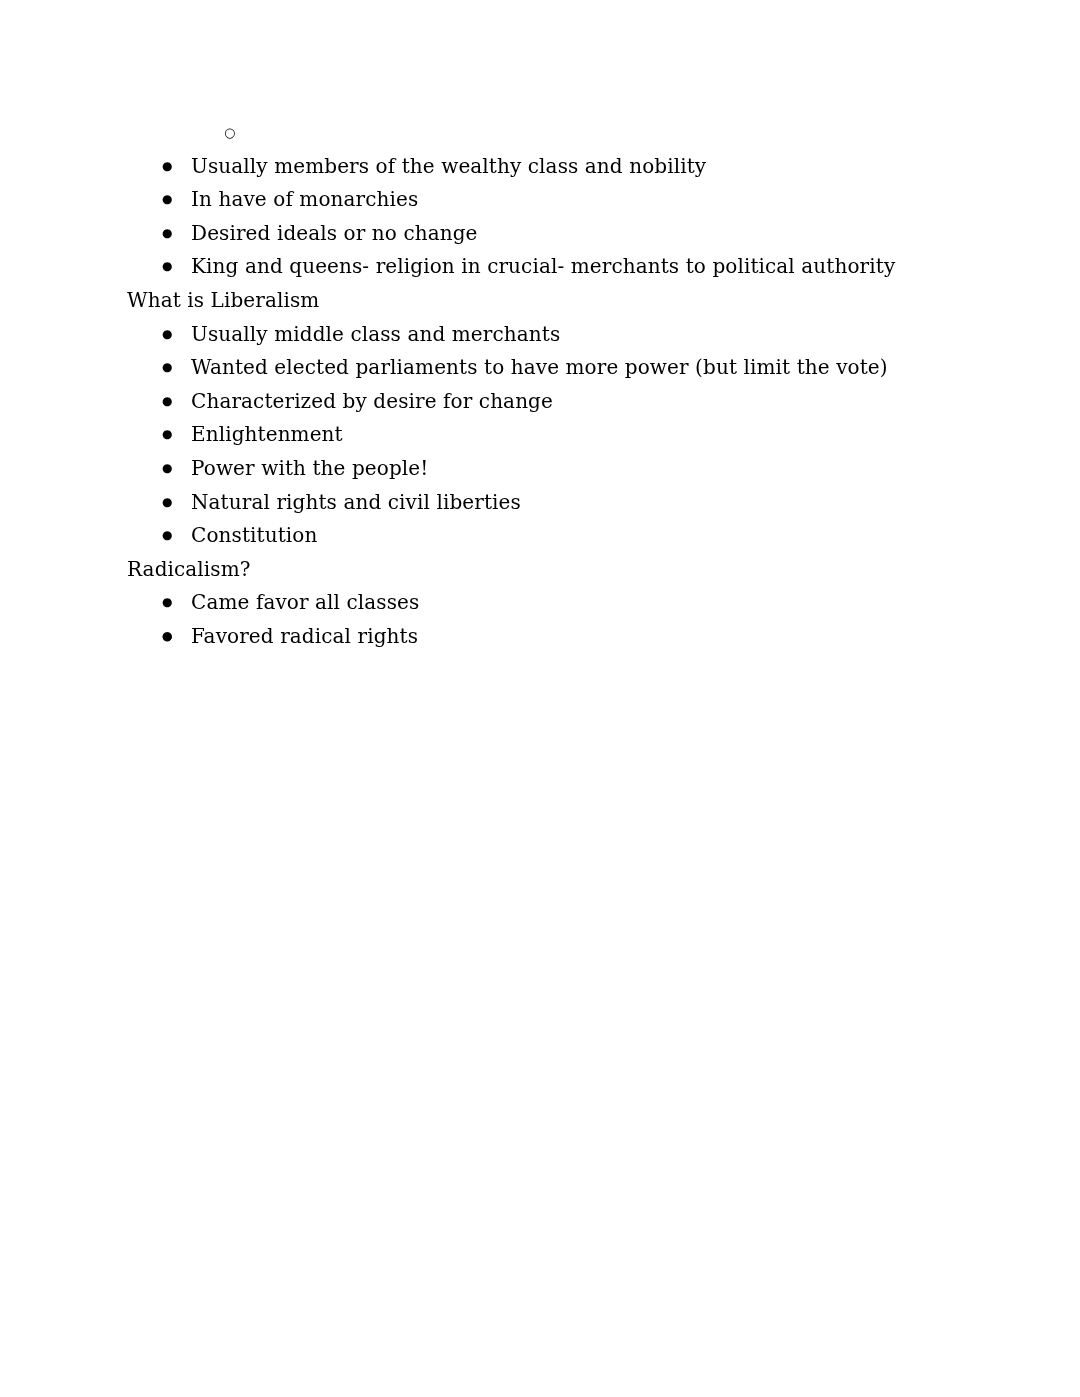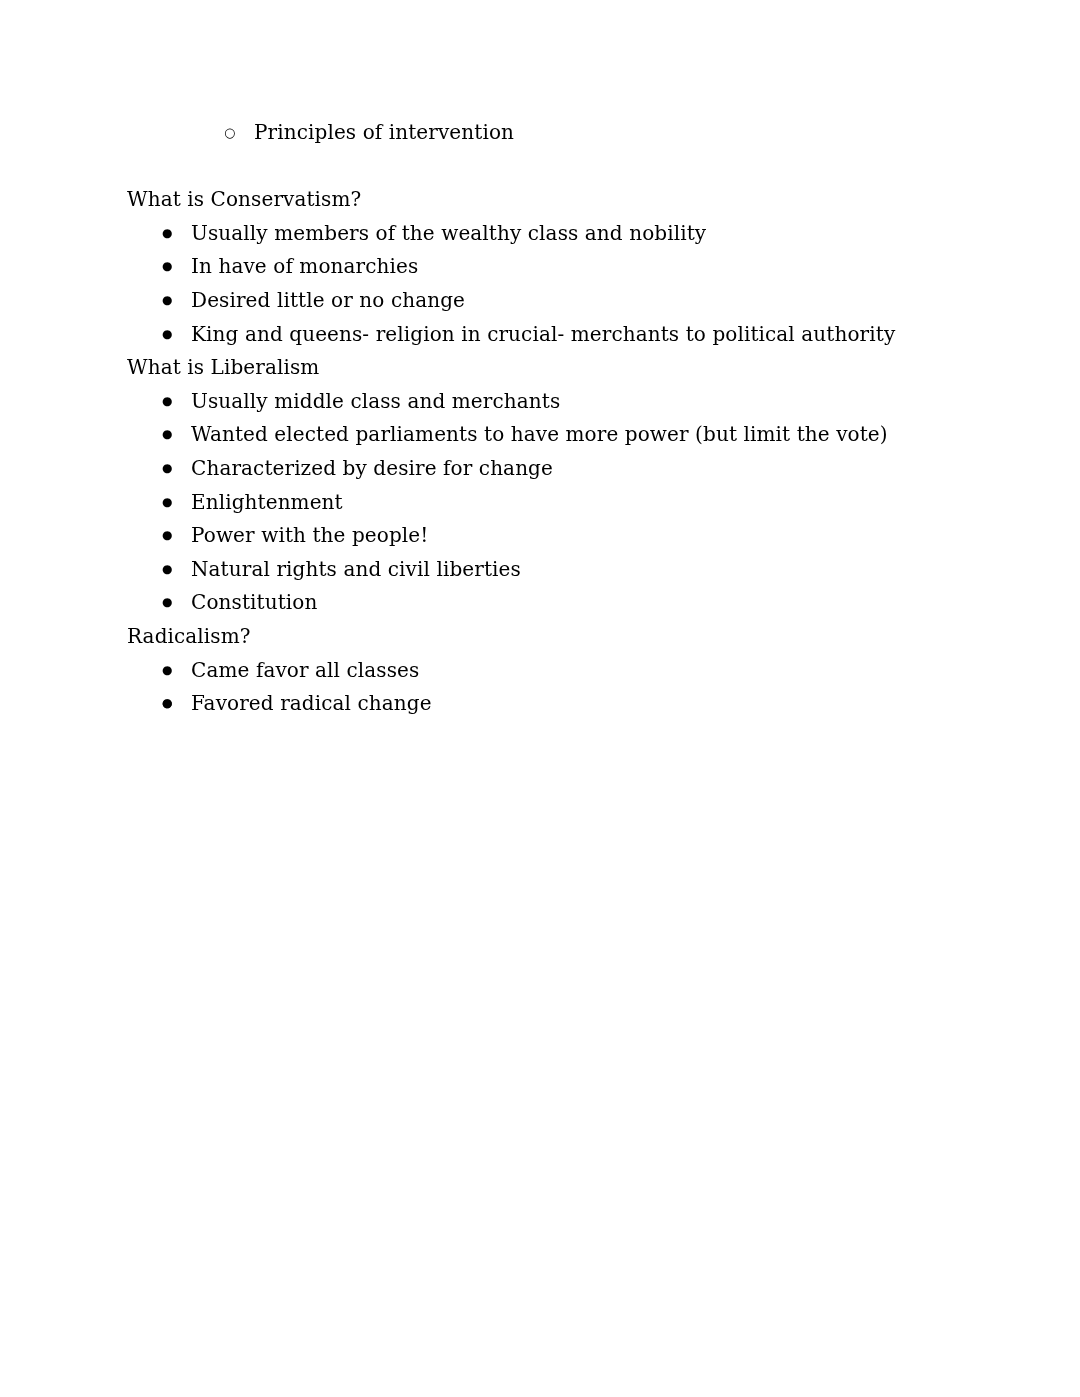--- a/index.html
+++ b/index.html
@@ -39,38 +39,36 @@
   .li.l2 .marker { left: 97px; font-size: 13px; }
 </style>
 </head>
 <body>
 
 <div class="page">
   <div class="content">
 
     <div class="line li l2">
       <span class="marker">○</span>
-      <span>Principles of intervention</span>
     </div>
 
     <div class="line blank"></div>
 
-    <div class="line heading">What is Conservatism?</div>
 
     <div class="line li l1">
       <span class="marker">●</span>
       <span>Usually members of the wealthy class and nobility</span>
     </div>
     <div class="line li l1">
       <span class="marker">●</span>
       <span>In have of monarchies</span>
     </div>
     <div class="line li l1">
       <span class="marker">●</span>
-      <span>Desired little or no change</span>
+      <span>Desired ideals or no change</span>
     </div>
     <div class="line li l1">
       <span class="marker">●</span>
       <span>King and queens- religion in crucial- merchants to political authority</span>
     </div>
 
     <div class="line heading">What is Liberalism</div>
 
     <div class="line li l1">
       <span class="marker">●</span>
@@ -105,17 +103,17 @@
 
     <div class="line li l1">
       <span class="marker">●</span>
       <span>Came favor all classes</span>
     </div>
     <div class="line li l1">
       <span class="marker">●</span>
     </div>
     <div class="line li l1">
       <span class="marker">●</span>
-      <span>Favored radical change</span>
+      <span>Favored radical rights</span>
     </div>
 
   </div>
 </div>
 
 </body></html>

